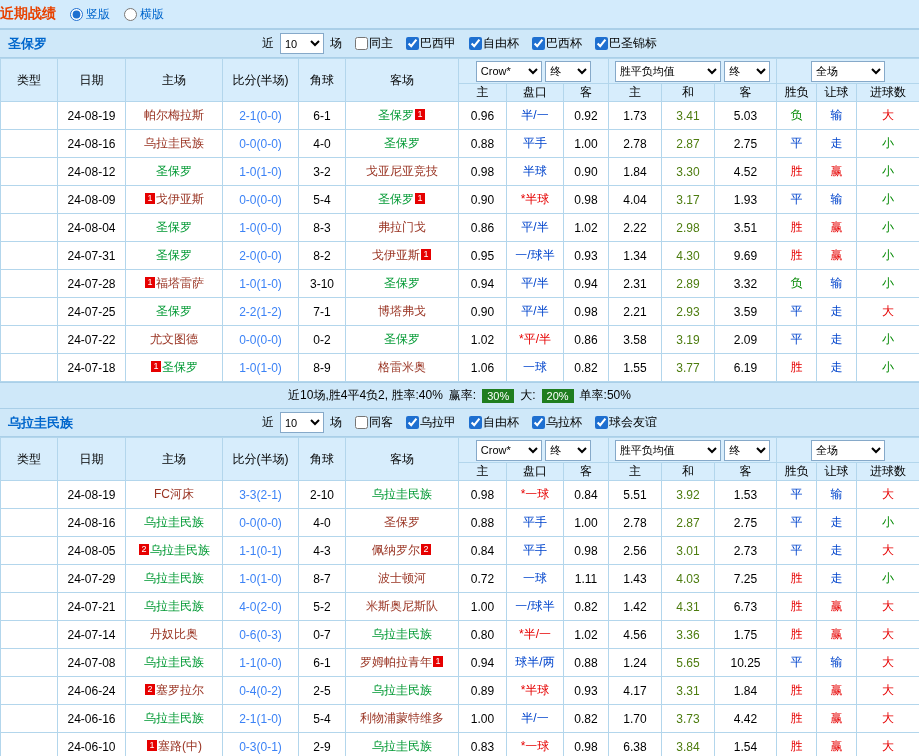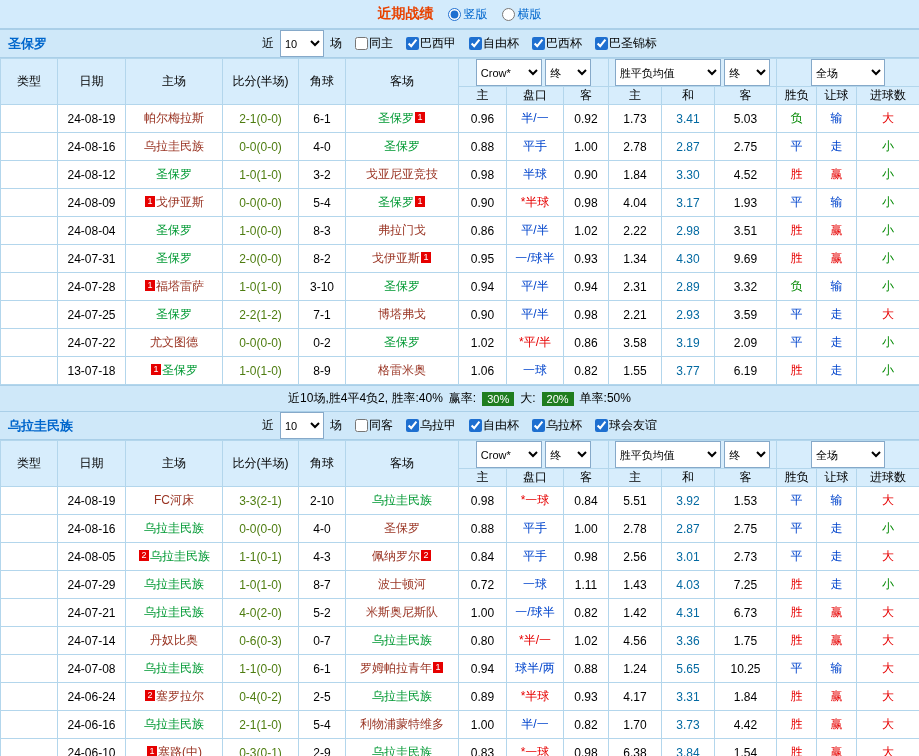--- a/index.html
+++ b/index.html
@@ -1,44 +1,44 @@
 <!DOCTYPE html>
 <html><head>
 <meta charset="utf-8">
 <style>
   html,body{margin:0;padding:0;}
   body{width:919px;background:#fff;font-family:"Liberation Sans","DejaVu Sans",sans-serif;font-size:12px;color:#000;}
   #app{width:919px;height:756px;overflow:hidden;}
-  .topbar{height:28px;background:#d3ebfc;border-bottom:1px solid #aacfe8;display:flex;align-items:center;justify-content:center;gap:14px;}
+  .topbar{height:28px;background:#d3ebfc;border-bottom:1px solid #aacfe8;display:flex;align-items:center;justify-content:flex-start;gap:14px;}
   .topbar .title{color:#e84200;font-weight:bold;font-size:14px;}
   .radio-item{display:flex;align-items:center;gap:3px;color:#0066cc;cursor:pointer;}
   .radio-item input{margin:0;accent-color:#1e6fd0;}
   .section-bar{height:27px;background:#cfe8f9;border-top:1px solid #aacfe8;border-bottom:1px solid #aacfe8;position:relative;display:flex;align-items:center;justify-content:center;}
   .team-title{position:absolute;left:8px;color:#0066cc;font-weight:bold;font-size:13px;}
   .filters{display:flex;align-items:center;gap:6px;}
   .chk{display:flex;align-items:center;gap:1px;cursor:pointer;padding-left:7px;}
   .chk input{margin:0;accent-color:#1e6fd0;}
-  select{font-size:11px;height:27px;border:1px solid #86a9c9;background:#fff;font-family:inherit;}
+  select{font-size:11px;height:21px;border:1px solid #86a9c9;background:#fff;font-family:inherit;}
   .count-select{width:44px;}
   .sel-book{width:66px;}
   .sel-final{width:46px;}
   .sel-europe{width:106px;}
   .sel-scope{width:74px;}
   table.results{width:919px;border-collapse:collapse;table-layout:fixed;}
   .results th,.results td{border:1px solid #b3d6ec;text-align:center;white-space:nowrap;overflow:hidden;padding:0;box-sizing:border-box;}
   .results thead th{background:#d7edfc;font-weight:normal;font-size:12px;}
   .results thead tr.r1 th{height:25px;}
   .results thead tr.r2 th{height:17px;}
   .results tbody td{height:28px;background:#fff;font-size:12px;}
   td.type-cell{color:#fff;}
   .lg-league{background:#b3902f;}
   .lg-orange{background:#ff9900;}
   .lg-cup{background:#c79b2f;}
-  .score-cell{color:#4d7c0f;}
-  .draw-cell{color:#0369a1;}
+  .score-cell{color:#3b82f6;}
+  .draw-cell{color:#4d7c0f;}
   .focus{color:#009933;}
   .opp{color:#993322;}
   .hc-blue{color:#0044cc;margin-top:46px;}
   .hc-red{color:#e60000;}
   .c-red{color:#e60000;}
   .c-blue{color:#0044cc;}
   .c-green{color:#008800;}
   .badge{display:inline-block;background:#e60000;color:#fff;font-size:9px;line-height:11px;padding:0 1px;min-width:8px;margin:0 1px;vertical-align:2px;}
   .badge:empty{display:none;}
   .team-name{cursor:pointer;}
@@ -330,21 +330,21 @@
     <td>0.86</td>
     <td>3.58</td>
     <td class="draw-cell">3.19</td>
     <td>2.09</td>
     <td class="c-blue">平</td>
     <td class="c-blue">走</td>
     <td class="c-green">小</td>
   </tr>
             <tr>
     <td class="type-cell lg-league">巴西甲</td>
-    <td>13-07-18</td>
+    <td>24-07-18</td>
     <td>
       <span class="badge">1</span><span class="team-name focus">圣保罗</span>
     </td>
     <td class="score-cell">1-0(1-0)</td>
     <td>8-9</td>
     <td>
       <span class="team-name opp">格雷米奥</span>
     </td>
     <td>1.06</td>
     <td class="hc-blue">一球</td>

